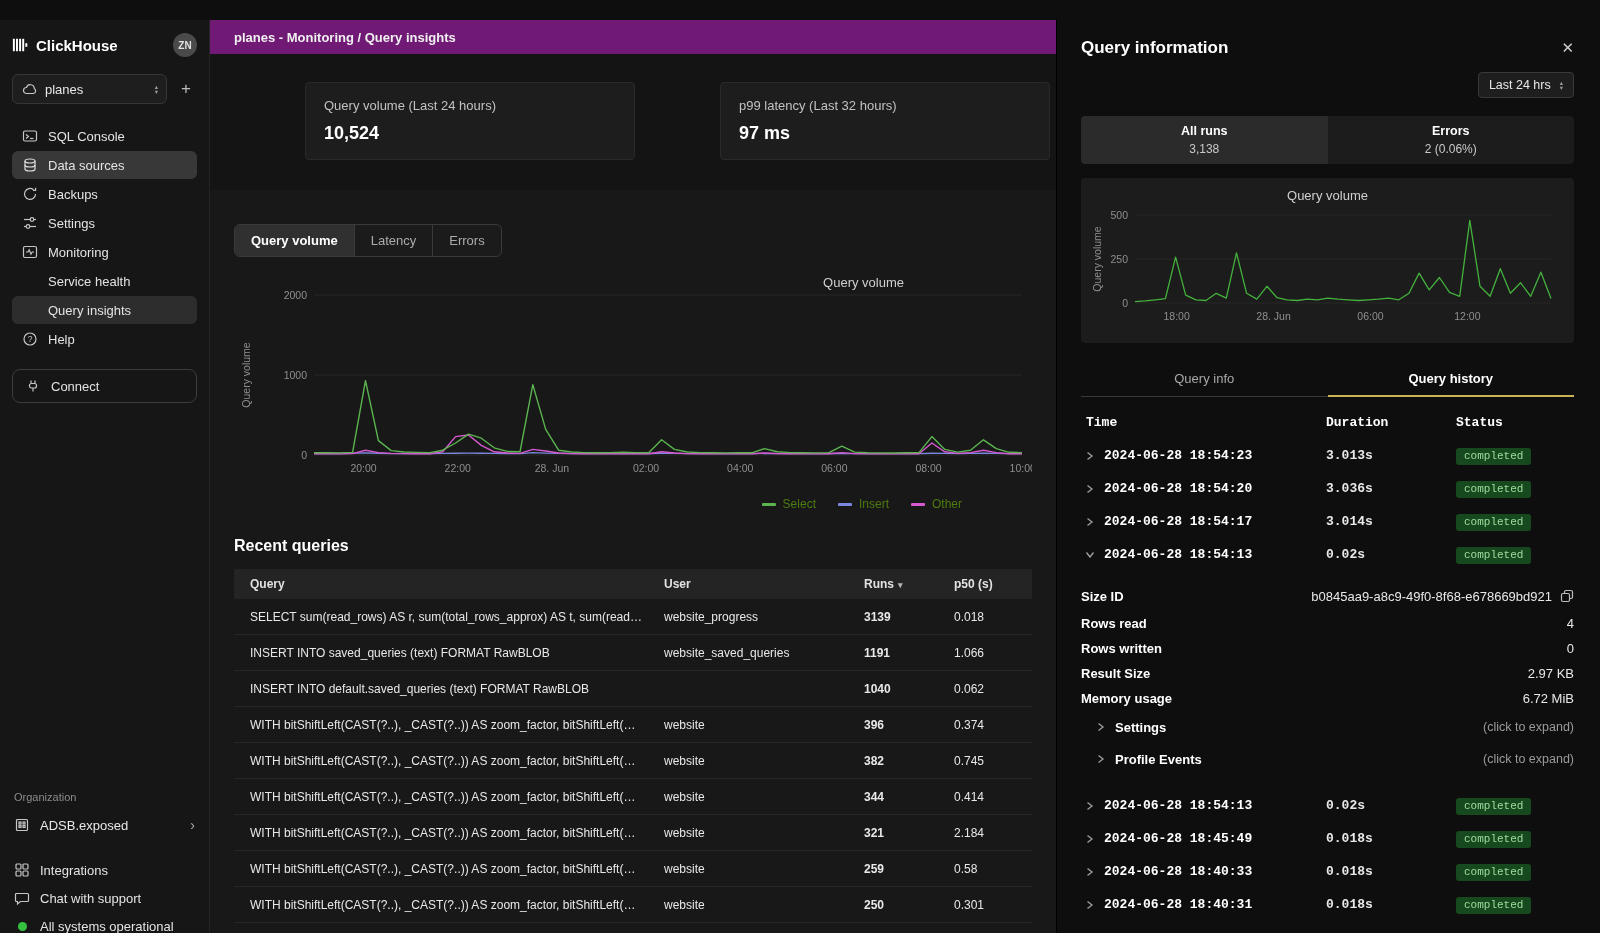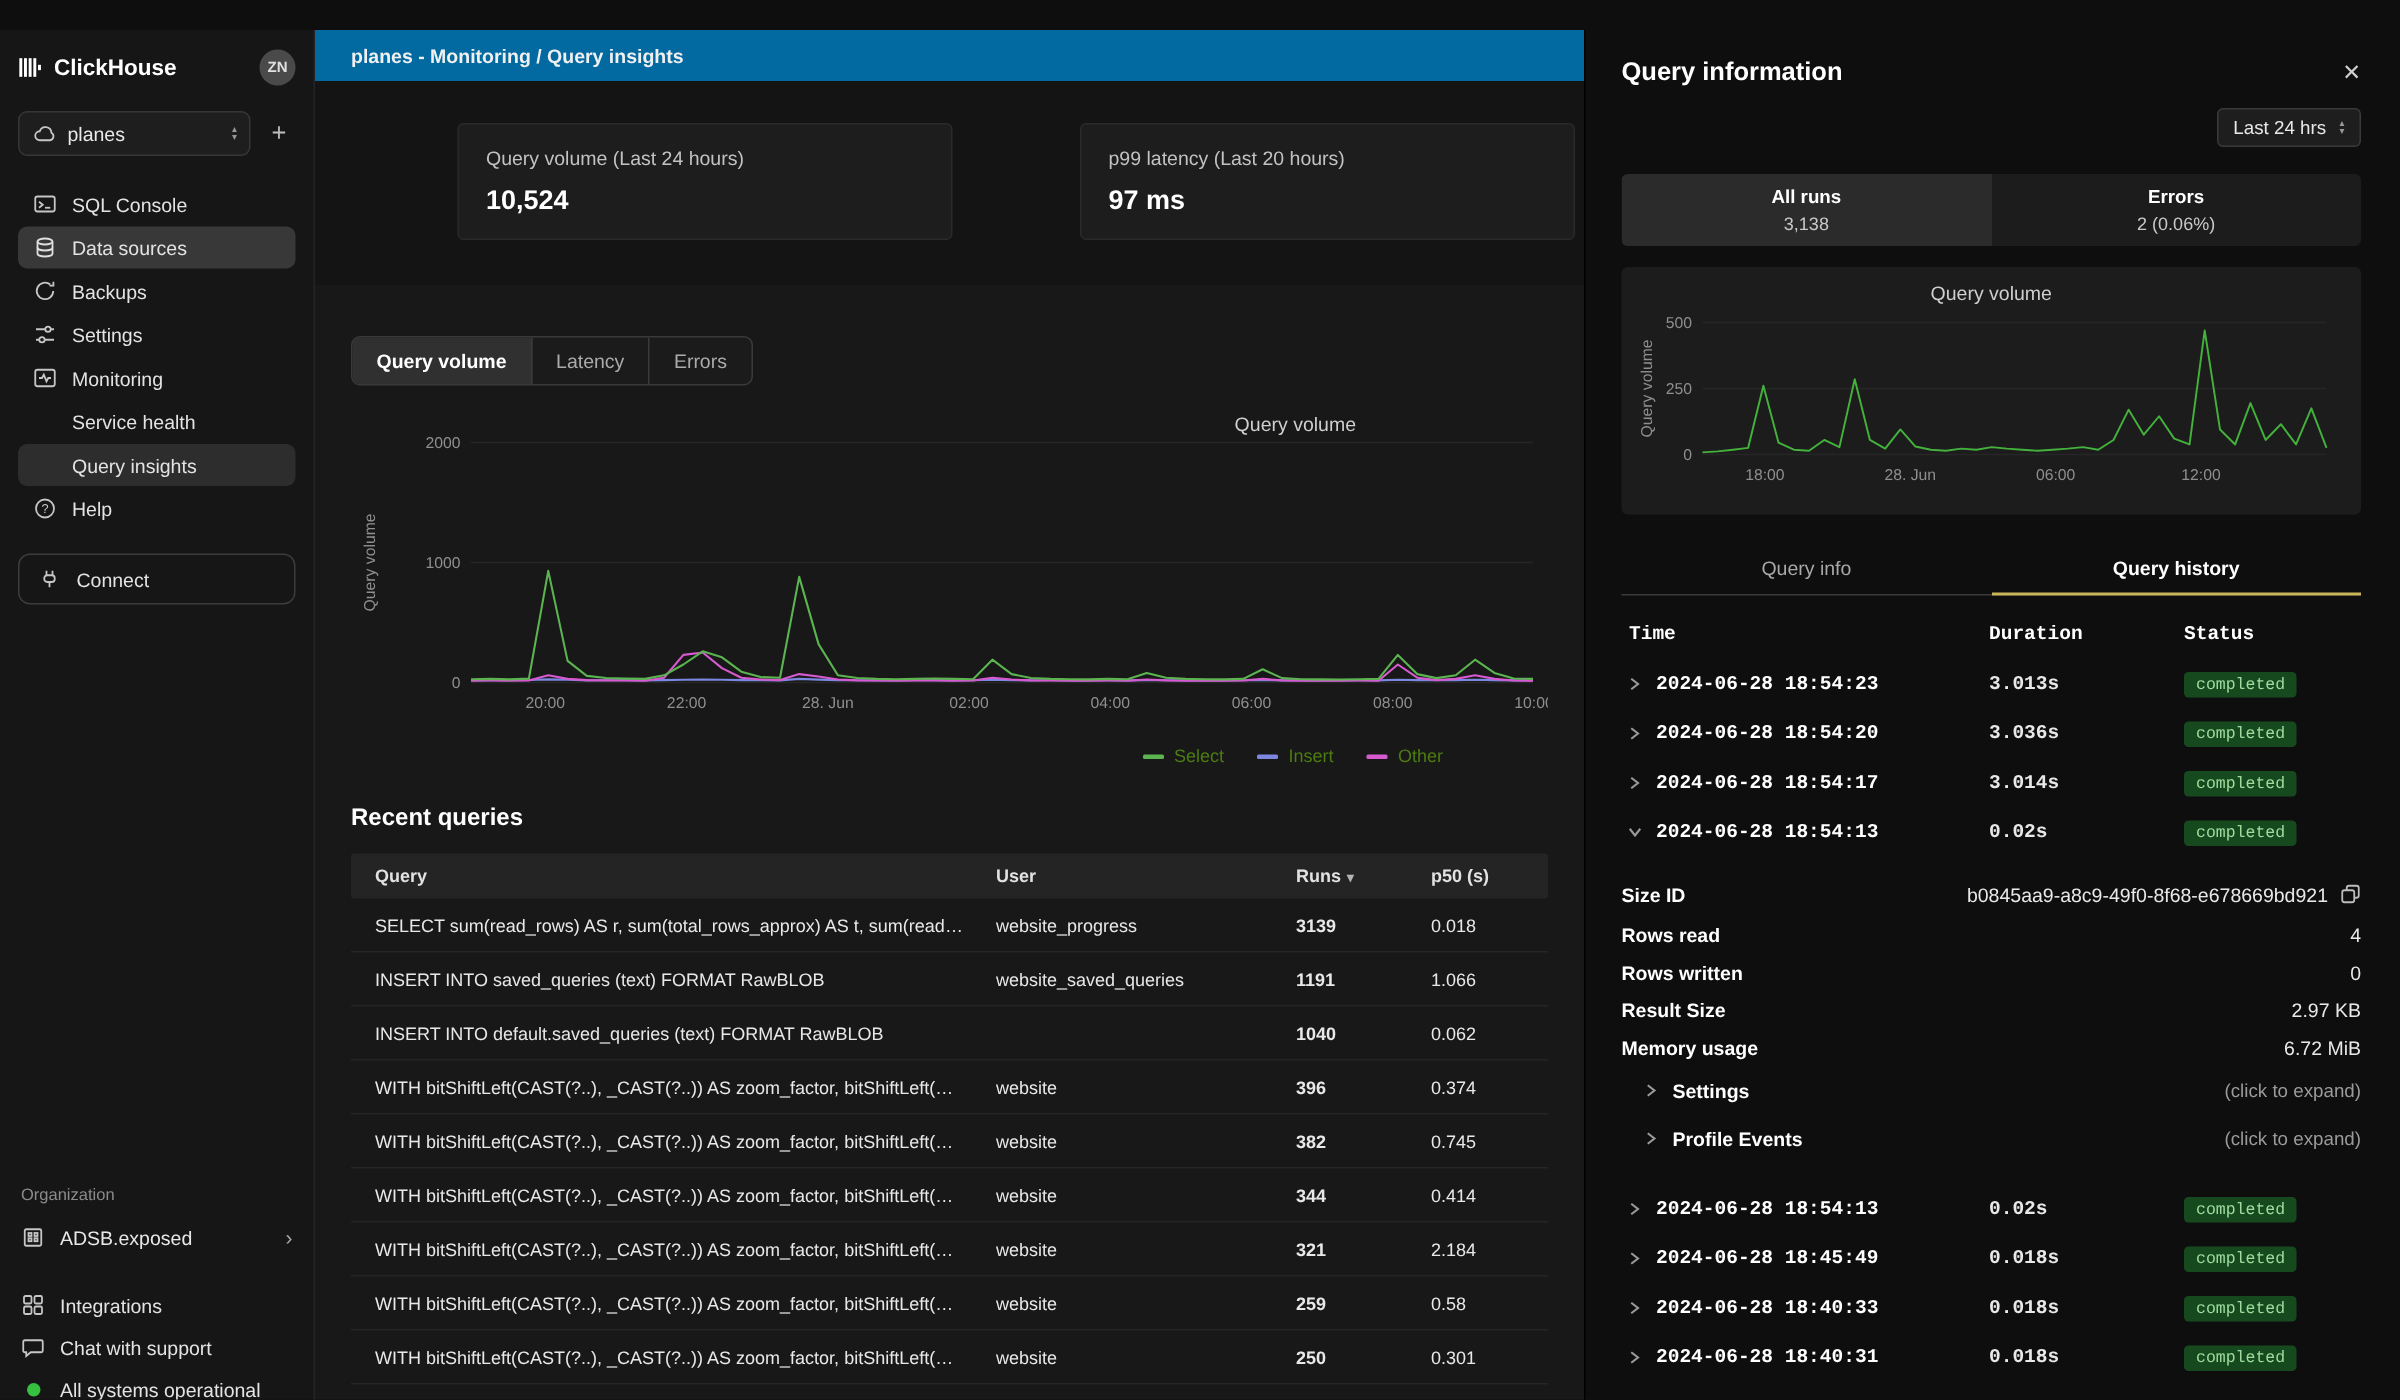--- a/index.html
+++ b/index.html
@@ -36,21 +36,21 @@
   .org-label { font-size:11px; color:#8b8b8b; margin:0 2px 8px; }
   .org-row { display:flex; align-items:center; gap:10px; font-size:13px; height:28px; padding:0 2px; cursor:pointer; }
   .org-chev { margin-left:auto; color:#aaa; font-size:14px; }
   .sb-footer { margin-top:18px; display:flex; flex-direction:column; gap:2px; }
   .sb-footer .sb-item { height:26px; padding:0 2px; border-radius:4px; }
   .dot-wrap { width:16px; display:flex; justify-content:center; }
   .status-dot { width:9px; height:9px; border-radius:50%; }
 
   
   .main { flex:1; display:flex; flex-direction:column; background:#181818; min-width:0; }
-  .topbar { height:34px; min-height:34px; background:#0369a1; display:flex; align-items:center;
+  .topbar { height:34px; min-height:34px; background:#701a75; display:flex; align-items:center;
     padding:0 24px; font-size:13px; font-weight:700; color:#f0f0f0; }
   .stats-band { background:#141414; padding:28px 6px 30px 95px; display:flex; gap:85px; }
   .stat-card { width:330px; background:#1d1d1d; border:1px solid #2a2a2a; border-radius:4px; padding:15px 18px; }
   .stat-label { font-size:13px; color:#c2c2c2; }
   .stat-value { font-size:18px; font-weight:700; margin-top:10px; color:#fff; }
   .content { flex:1; padding:0 24px; overflow:hidden; }
   .m-tabs { display:inline-flex; border:1px solid #3a3a3a; border-radius:6px; overflow:hidden;
     margin-top:34px; background:#1b1b1b; }
   .m-tab { padding:8px 16px; font-size:13px; color:#ababab; cursor:pointer; border-right:1px solid #3a3a3a; }
   .m-tab:last-child { border-right:none; }
@@ -251,21 +251,21 @@
     <div class="topbar">
       <span>planes - Monitoring / Query insights</span>
     </div>
 
     <div class="stats-band">
       <div class="stat-card">
         <div class="stat-label">Query volume (Last 24 hours)</div>
         <div class="stat-value">10,524</div>
       </div>
       <div class="stat-card">
-        <div class="stat-label">p99 latency (Last 20 hours)</div>
+        <div class="stat-label">p99 latency (Last 32 hours)</div>
         <div class="stat-value">97 ms</div>
       </div>
     </div>
 
     <div class="content">
       <div class="m-tabs">
         <div class="m-tab active">Query volume</div>
         <div class="m-tab">Latency</div>
         <div class="m-tab">Errors</div>
       </div>

